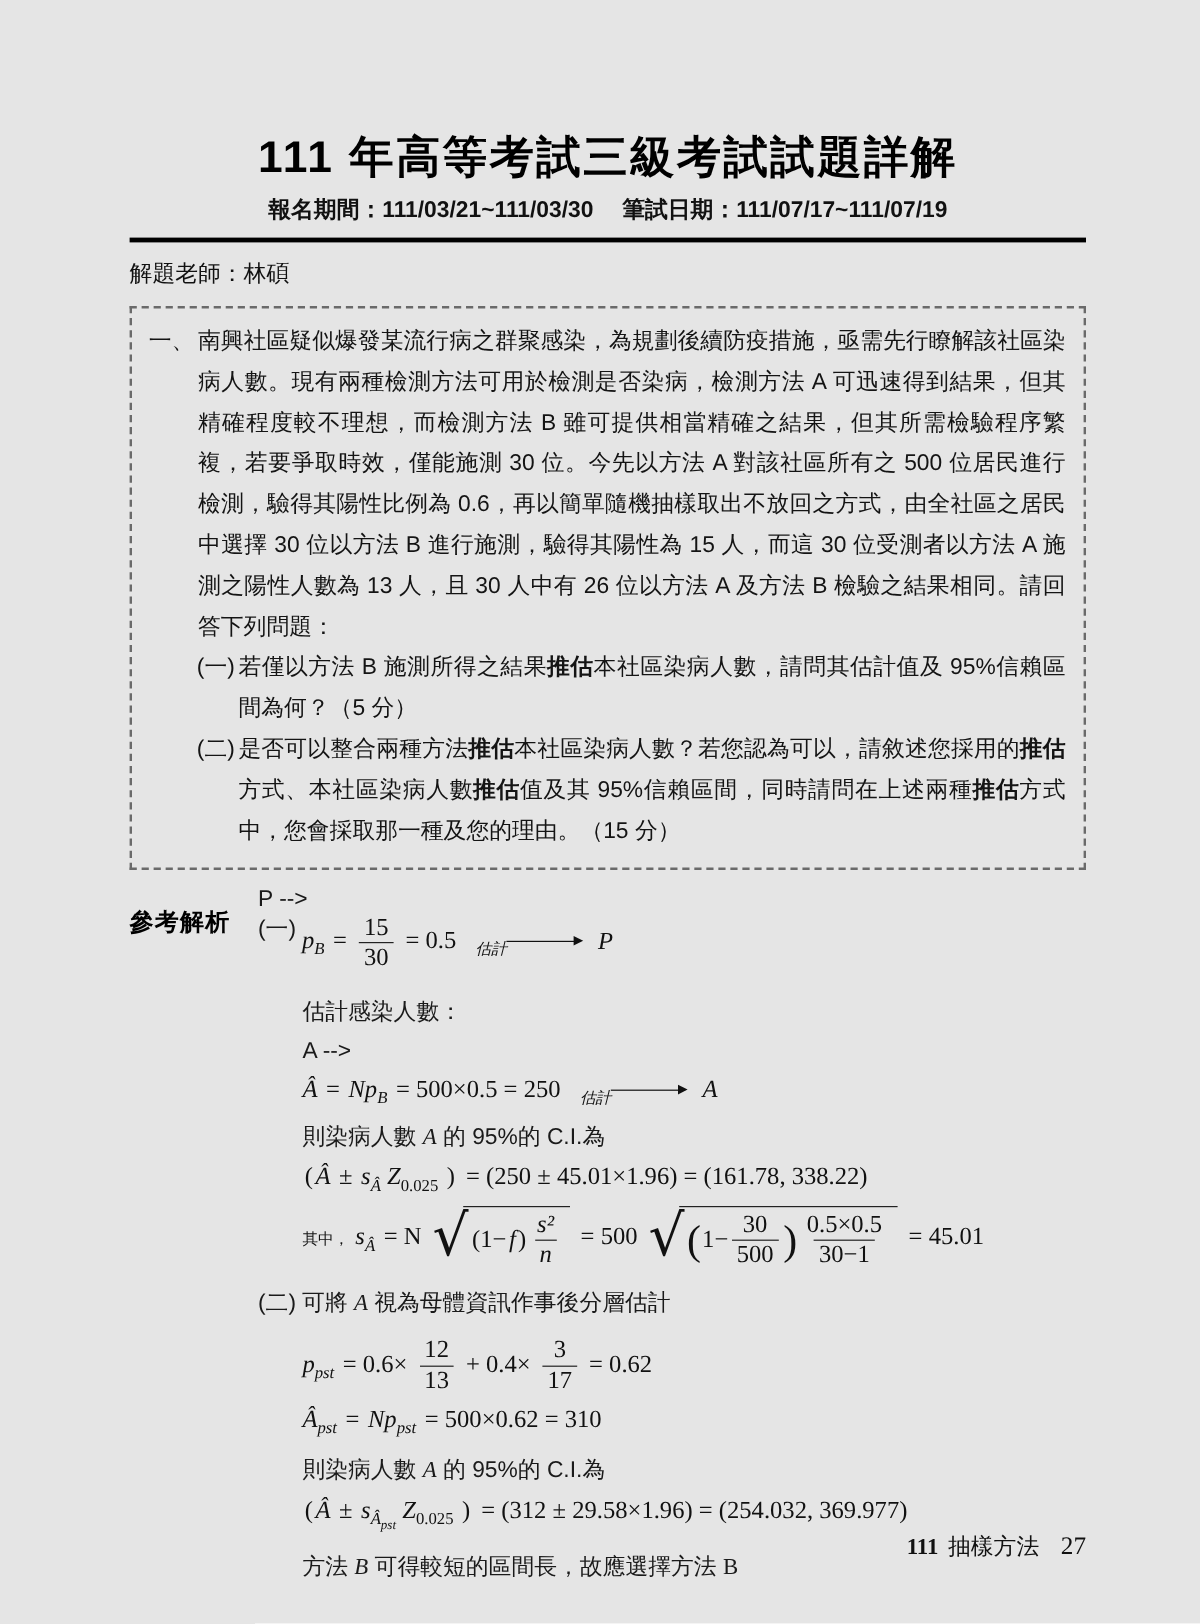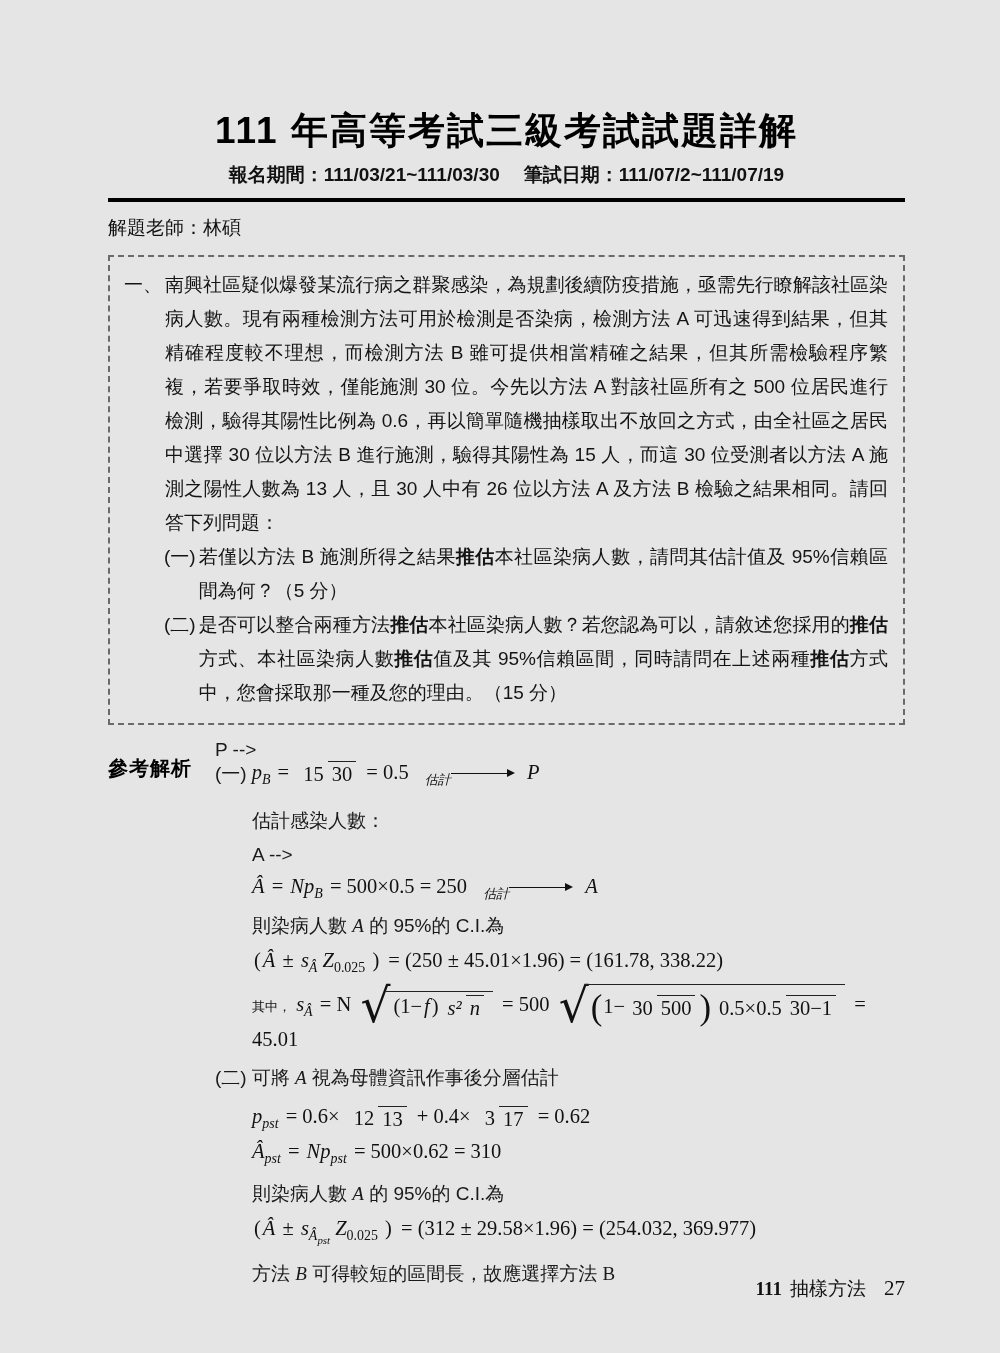--- a/index.html
+++ b/index.html
@@ -30,21 +30,21 @@
   .sol-indent{margin-left:37px;}
 
   .ml{font-family:"Liberation Serif",serif;font-size:20.5px;margin:9px 0;color:#111;}
   .sol-row > .ml{margin-top:0;}
   .text-line{margin:10px 0;font-size:19px;}
   .mv{font-family:"Liberation Serif",serif;font-style:italic;}
   .mo{margin:0 2px;}
   sub{font-size:68%;line-height:1;}
   .subsub{font-size:78%;}
 
-  .frac{display:inline-flex;flex-direction:row;align-items:center;vertical-align:middle;margin:0 3px;line-height:1.2;text-align:center;}
+  .frac{display:inline-flex;flex-direction:column;align-items:center;vertical-align:middle;margin:0 3px;line-height:1.2;text-align:center;}
   .fnum,.fden{display:block;padding:0 4px;}
   .fden{border-top:1.7px solid #222;}
 
   .limarrow{display:inline-flex;flex-direction:row;vertical-align:-5px;margin:0 9px;line-height:1;font-style:italic;}
   .limarrow .lbl{font-size:13px;font-family:"Liberation Sans",sans-serif;margin-bottom:3px;}
   .limarrow .ln{position:relative;width:62px;height:0;border-bottom:1.6px solid #111;}
   .limarrow .ln::after{content:"";position:absolute;right:-2px;top:-4px;width:0;height:0;border-left:8px solid #111;border-top:4px solid transparent;border-bottom:4px solid transparent;}
 
   .sqrt{display:inline-flex;align-items:center;vertical-align:middle;margin:0 2px;}
   .rad{font-size:230%;line-height:0.95;margin-right:-4px;font-weight:400;font-family:"DejaVu Sans",sans-serif;}
@@ -59,21 +59,21 @@
 </head>
 <body>
 
 <div class="page">
   <div class="inner">
 
     <h1 class="title">111 年高等考試三級考試試題詳解</h1>
 
     <div class="subtitle">
       <span>報名期間：111/03/21~111/03/30</span>
-      <span>筆試日期：111/07/2~111/07/19</span>
+      <span>筆試日期：111/07/17~111/07/19</span>
     </div>
 
     <div class="rule"></div>
 
     <div class="meta-row">
       <span>解題老師：林碩</span>
     </div>
 
     <section class="question-box">
       <div class="q-item">

